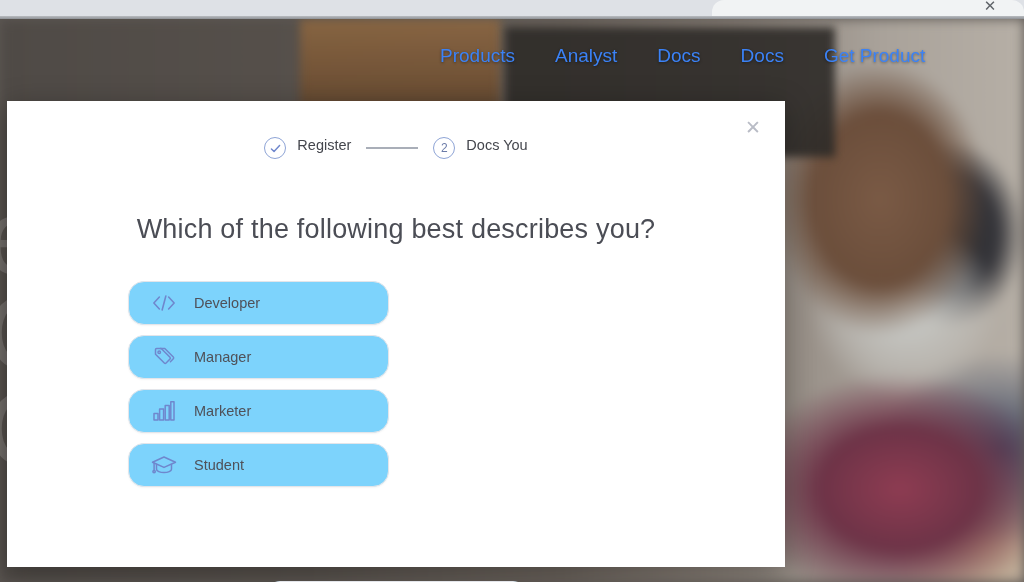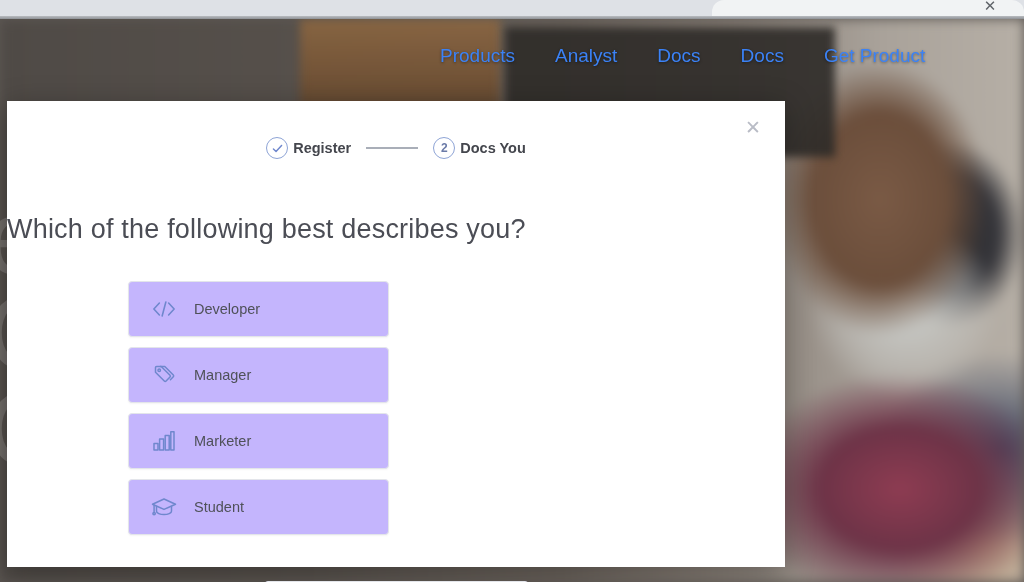--- a/index.html
+++ b/index.html
@@ -160,23 +160,21 @@
     top: 36px;
     left: 0;
     width: 778px;
     display: flex;
     align-items: center;
     justify-content: center;
     gap: 0;
   }
   .step {
     display: flex;
-    align-items: center;
-    gap: 5px;
-    font-weight: bold;
+    gap: 11px;
   }
   .step-circle {
     width: 22px;
     height: 22px;
     border-radius: 50%;
     border: 1.5px solid #8ea4d6;
     display: flex;
     align-items: center;
     justify-content: center;
     flex: 0 0 auto;
@@ -198,43 +196,43 @@
     background: #a9aeb8;
     margin: 0 15px;
   }
 
   
   #question-heading {
     position: absolute;
     top: 113px;
     left: 0;
     width: 778px;
-    text-align: left;
+    text-align: center;
     font-size: 27px;
     font-weight: 400;
     color: #4b4d55;
     letter-spacing: .2px;
   }
 
   
   #options-grid {
     position: absolute;
     top: 180px;
     left: 121px;
     width: 535px;
     display: flex;
     flex-wrap: wrap;
     gap: 10px 18px;
   }
   .option-button {
     width: 261px;
-    height: 56px;
-    background: #c4b5fd;
+    height: 44px;
+    background: #7dd3fc;
     border: 1px solid #e3e5ea;
-    border-radius: 4px;
+    border-radius: 16px;
     display: flex;
     align-items: center;
     gap: 16px;
     padding-left: 21px;
     cursor: pointer;
     box-shadow: 0 1px 2px rgba(0,0,0,.045);
   }
   .option-icon {
     width: 28px;
     height: 28px;

